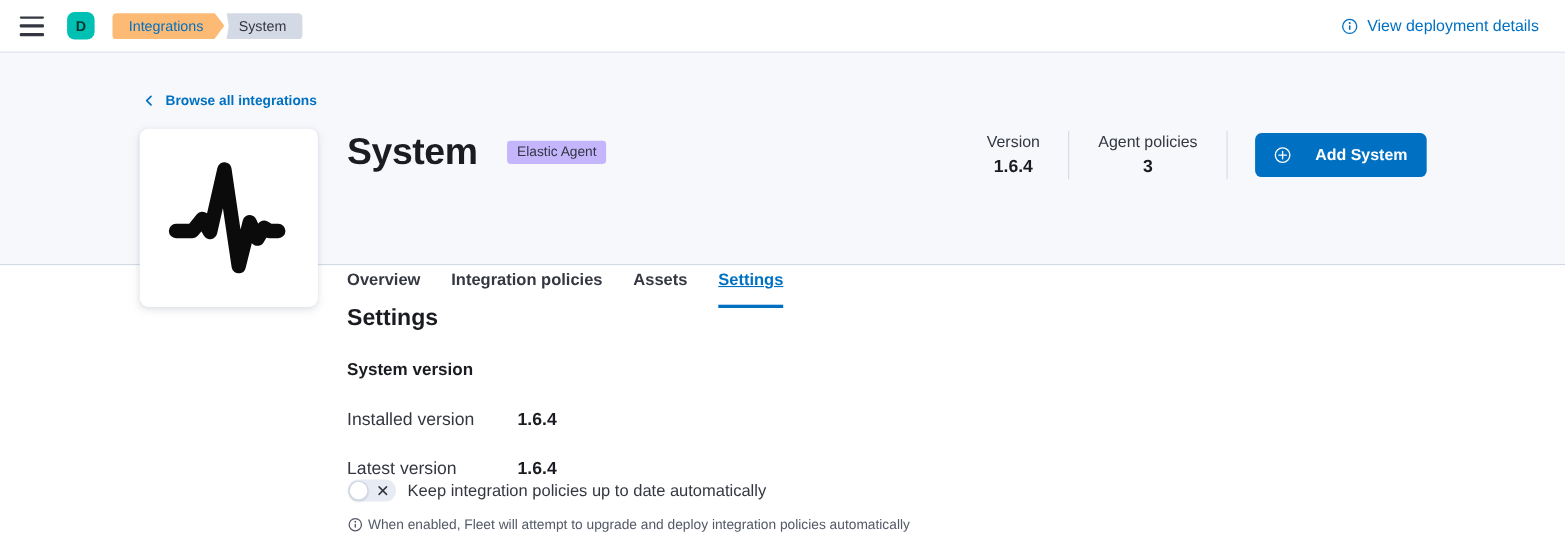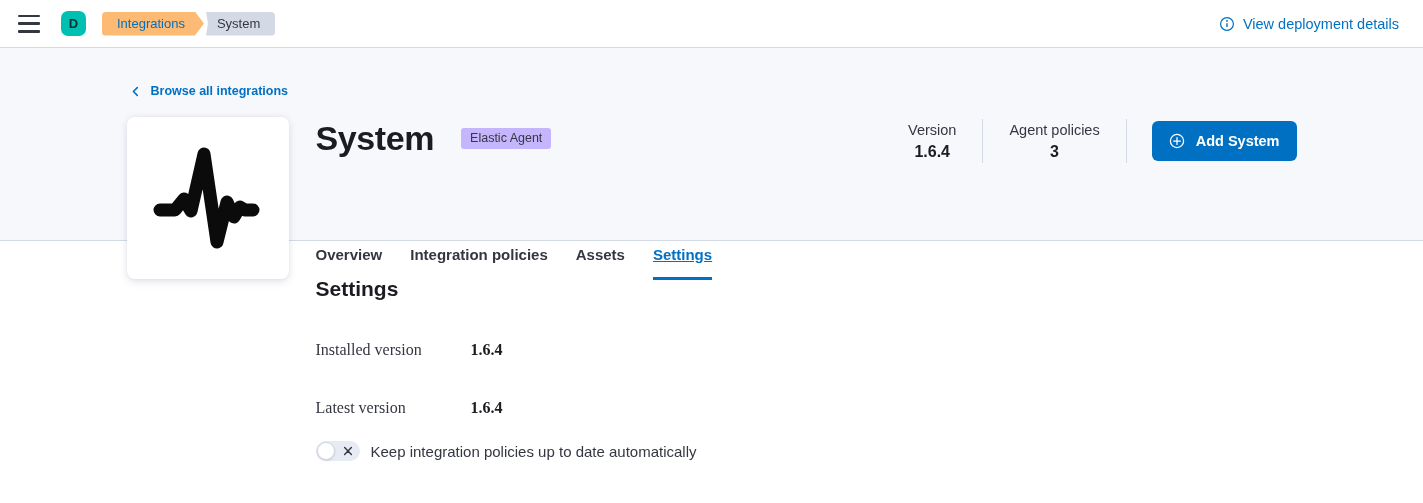--- a/index.html
+++ b/index.html
@@ -45,36 +45,36 @@
   h1.page-title { font-size:34px; font-weight:700; color:#1a1c21; letter-spacing:-.4px; }
   .badge { background:#c4b5fd; color:#343741; font-size:12.5px; font-weight:500;
     padding:3px 9px; border-radius:3px; line-height:1.2; }
   .stats { display:flex; align-items:center; margin-top:2px; }
   .stat { text-align:center; padding:0 26px; }
   .stat-label { font-size:14.5px; color:#343741; }
   .stat-value { font-size:16px; font-weight:700; color:#1a1c21; margin-top:5px; }
   .vdiv { width:1px; height:44px; background:#d3dae6; }
   .add-btn { margin-left:25px; height:40px; background:#0071c2; color:#fff;
     border:none; border-radius:6px; font-size:14.5px; font-weight:600;
-    font-family:inherit; display:flex; align-items:center; gap:11px;
+    font-family:inherit; display:flex; align-items:center; gap:22px;
     padding:0 17px; cursor:pointer; }
   .tabs { display:flex; gap:28px; margin-top:auto; }
   .tab { font-size:15px; font-weight:700; color:#343741; padding-bottom:14px;
     border-bottom:3px solid transparent; margin-bottom:-1px; cursor:pointer; }
   .tab.selected { color:#0071c2; text-decoration:underline; border-bottom-color:#0071c2; }
 
   
   .content-wrap { width:1170px; margin:0 auto; }
   .content { margin-left:189px; padding-top:36px; }
   h2.settings-h { font-size:21px; font-weight:700; color:#1a1c21; }
   h3.settings-sub { font-size:15.5px; font-weight:700; color:#1a1c21; margin-top:27px; }
-  .vrow { display:flex; margin-top:40px; font-size:16px;font-family:Liberation Serif, serif; }
+  .vrow { display:flex; margin-top:27px; font-size:16px; }
   .vlabel { width:155px; color:#343741; }
   .vvalue { font-weight:700; color:#1a1c21; }
-  .toggle-row { display:flex; align-items:center; gap:11px; margin-top:24px; cursor:pointer; width:max-content; }
+  .toggle-row { display:flex; align-items:center; gap:11px; cursor:pointer; width:max-content; }
   .switch { width:44px; height:20px; background:#e7ebf3; border-radius:10px;
     position:relative; flex-shrink:0; cursor:pointer; }
   .knob { position:absolute; left:1px; top:1px; width:18px; height:18px;
     background:#fff; border:1px solid #cfd6e2; border-radius:50%;
     box-shadow:0 1px 2px rgba(52,55,65,.15); }
   .switch .cross { position:absolute; right:7px; top:50%; transform:translateY(-50%);
     width:10px; height:10px; display:block; }
   .toggle-label { font-size:15px; color:#343741; }
   .help-row { display:flex; align-items:center; gap:5px; margin-top:14px;
     color:#535966; font-size:12.5px; }
@@ -154,34 +154,43 @@
           <div class="tab selected">Settings</div>
         </div>
       </div>
     </div>
   </div>
 </section>
 
 <main class="content-wrap">
   <div class="content">
     <h2 class="settings-h">Settings</h2>
+    <h3 class="settings-sub">System version</h3>
 
     <div class="vrow">
       <div class="vlabel">Installed version</div>
       <div class="vvalue">1.6.4</div>
     </div>
     <div class="vrow">
       <div class="vlabel">Latest version</div>
       <div class="vvalue">1.6.4</div>
     </div>
 
     <div class="toggle-row">
       <div class="switch">
         <div class="knob"></div>
         <svg class="cross" viewBox="0 0 10 10">
           <path d="M1.6 1.6 L8.4 8.4 M8.4 1.6 L1.6 8.4" stroke="#343741" stroke-width="1.4" stroke-linecap="round"></path>
         </svg>
       </div>
       <label class="toggle-label">Keep integration policies up to date automatically</label>
     </div>
 
+    <div class="help-row">
+      <svg class="icon-14" viewBox="0 0 16 16">
+        <circle cx="8" cy="8" r="6.4" fill="none" stroke="#535966" stroke-width="1.3"></circle>
+        <rect x="7.3" y="7" width="1.4" height="4.2" rx="0.7" fill="#535966"></rect>
+        <circle cx="8" cy="4.9" r="0.95" fill="#535966"></circle>
+      </svg>
+      <span>When enabled, Fleet will attempt to upgrade and deploy integration policies automatically</span>
+    </div>
   </div>
 </main>
 
 </body></html>

